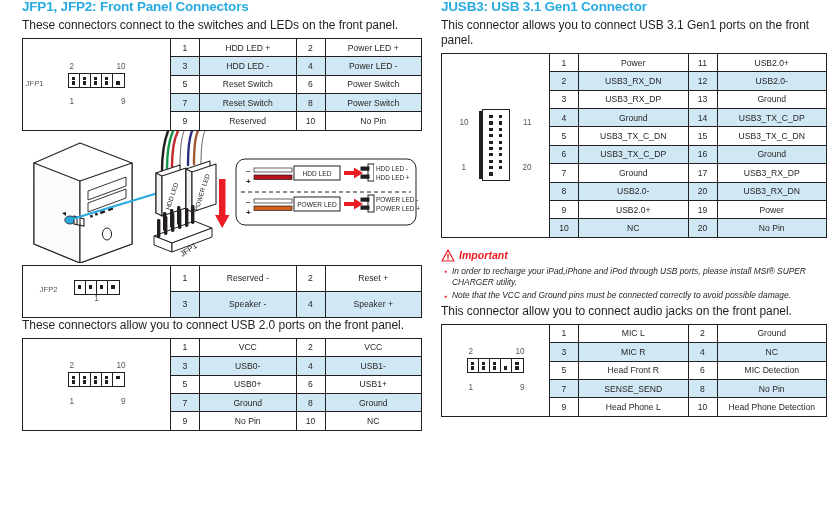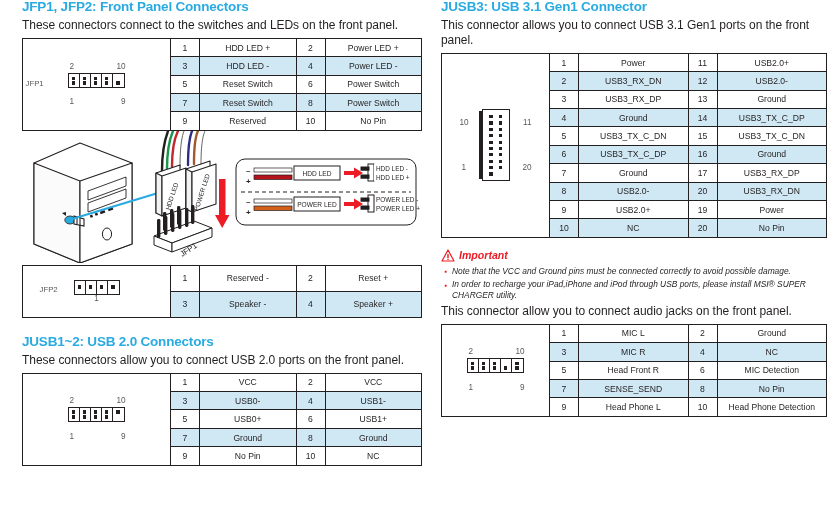--- a/index.html
+++ b/index.html
@@ -356,21 +356,20 @@
       </tr>
       <tr class="shade">
         <td class="num" style="height:25px;">3</td>
         <td>Speaker -</td>
         <td class="num">4</td>
         <td>Speaker +</td>
       </tr>
     </tbody>
       </table>
 
-    <h2 class="sec-title" style="margin-top:17px;">JUSB1~2: USB 2.0 Connectors</h2>
     <p class="sec-desc">These connectors allow you to connect USB 2.0 ports on the front panel.</p>
 
     <table class="pintable" style="width:400px;">
       <tbody>
           <tr>
         <td class="diagcell" rowspan="5" style="width:145px;">
           <div style="position:relative;height:44px;width:62px;display:inline-block;">
             <span style="position:absolute;left:4px;top:0;font-size:8.2px;color:#58595b;">2</span>
             <span style="position:absolute;right:2px;top:0;font-size:8.2px;color:#58595b;">10</span>
             <div class="pinbox" style="position:absolute;left:2px;top:11px;">
@@ -559,22 +558,22 @@
     <div style="margin-top:11px;">
       <div class="important-title">
         <svg width="14" height="13" viewBox="0 0 14 13">
           <polygon points="7,1 13,12 1,12" fill="none" stroke="#ed1c24" stroke-width="1.2" stroke-linejoin="round"></polygon>
           <rect x="6.3" y="5" width="1.4" height="4" fill="#ed1c24"></rect>
           <rect x="6.3" y="9.6" width="1.4" height="1.3" fill="#ed1c24"></rect>
         </svg>
         <span>Important</span>
       </div>
       <ul class="important-list">
+        <li>In order to recharge your iPad,iPhone and iPod through USB ports, please install MSI® SUPER CHARGER utility.</li>
         <li>Note that the VCC and Ground pins must be connected correctly to avoid possible damage.</li>
-        <li>In order to recharge your iPad,iPhone and iPod through USB ports, please install MSI® SUPER CHARGER utility.</li>
       </ul>
     </div>
 
     <p class="sec-desc">This connector allow you to connect audio jacks on the front panel.</p>
 
     <table class="pintable" style="width:386px;">
       <tbody>
           <tr>
         <td class="diagcell" rowspan="5" style="width:105px;">
           <div style="position:relative;height:44px;width:62px;display:inline-block;">

